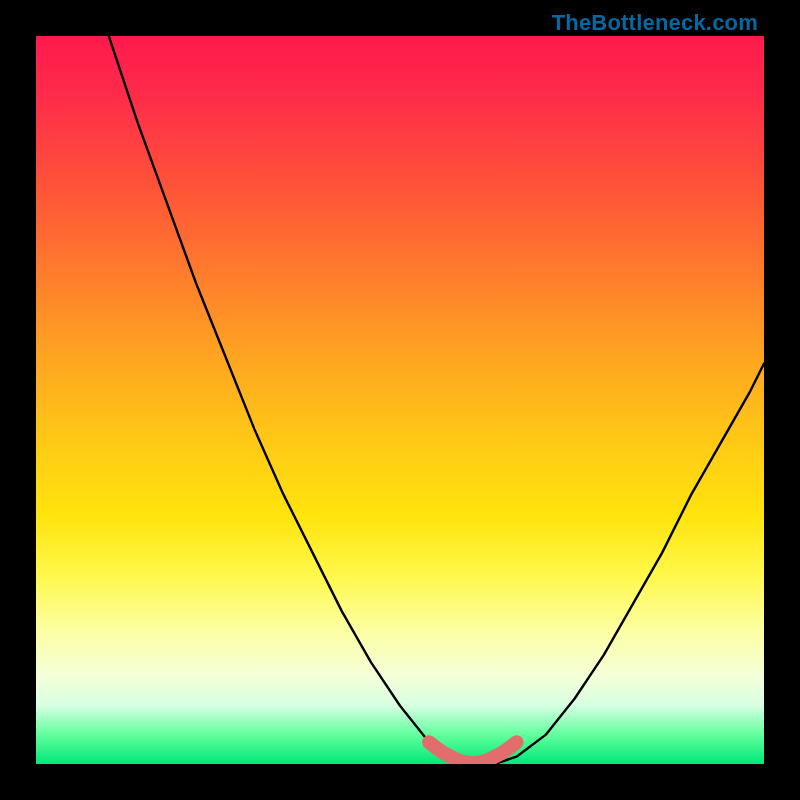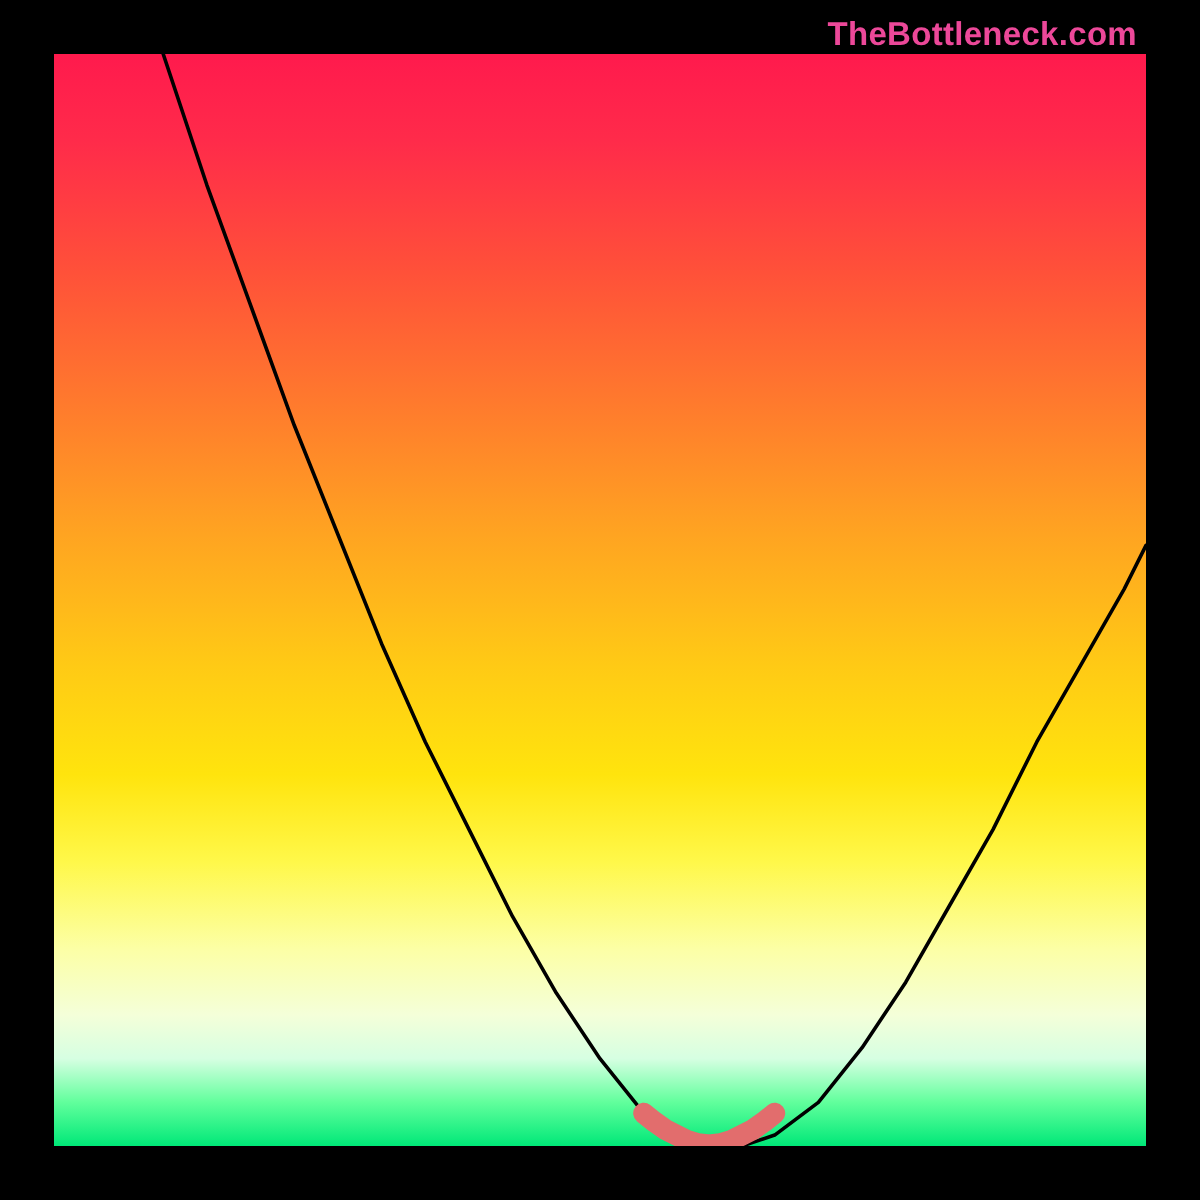--- a/index.html
+++ b/index.html
@@ -31,21 +31,21 @@
       #f4ffd9 88%,
       #d6ffe2 92%,
       #61ff9c 96%,
       #00e878 100%
     );
   }
   .watermark {
     position: absolute;
     top: 10px;
     right: 42px;
-    color: #ec4899;
+    color: #0369a1;
     font-size: 22px;
     font-weight: 600;
     letter-spacing: 0.2px;
     z-index: 5;
   }
   svg.curve {
     position: absolute;
     left: 0; top: 0;
     width: 100%; height: 100%;
     z-index: 3;

